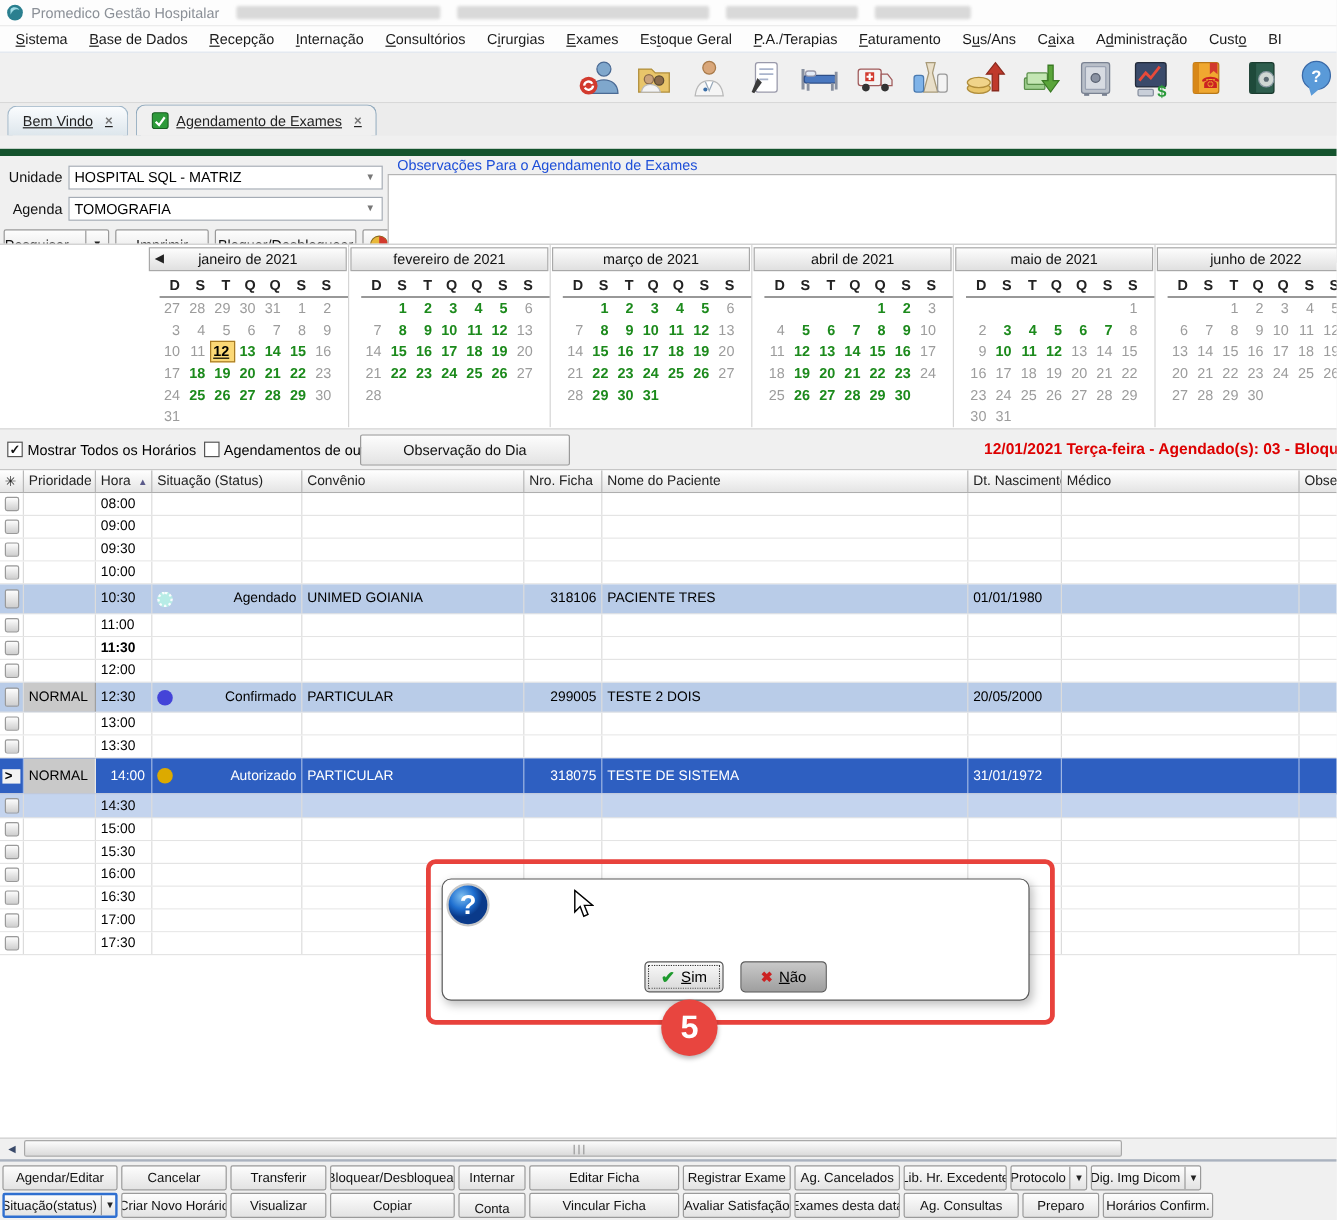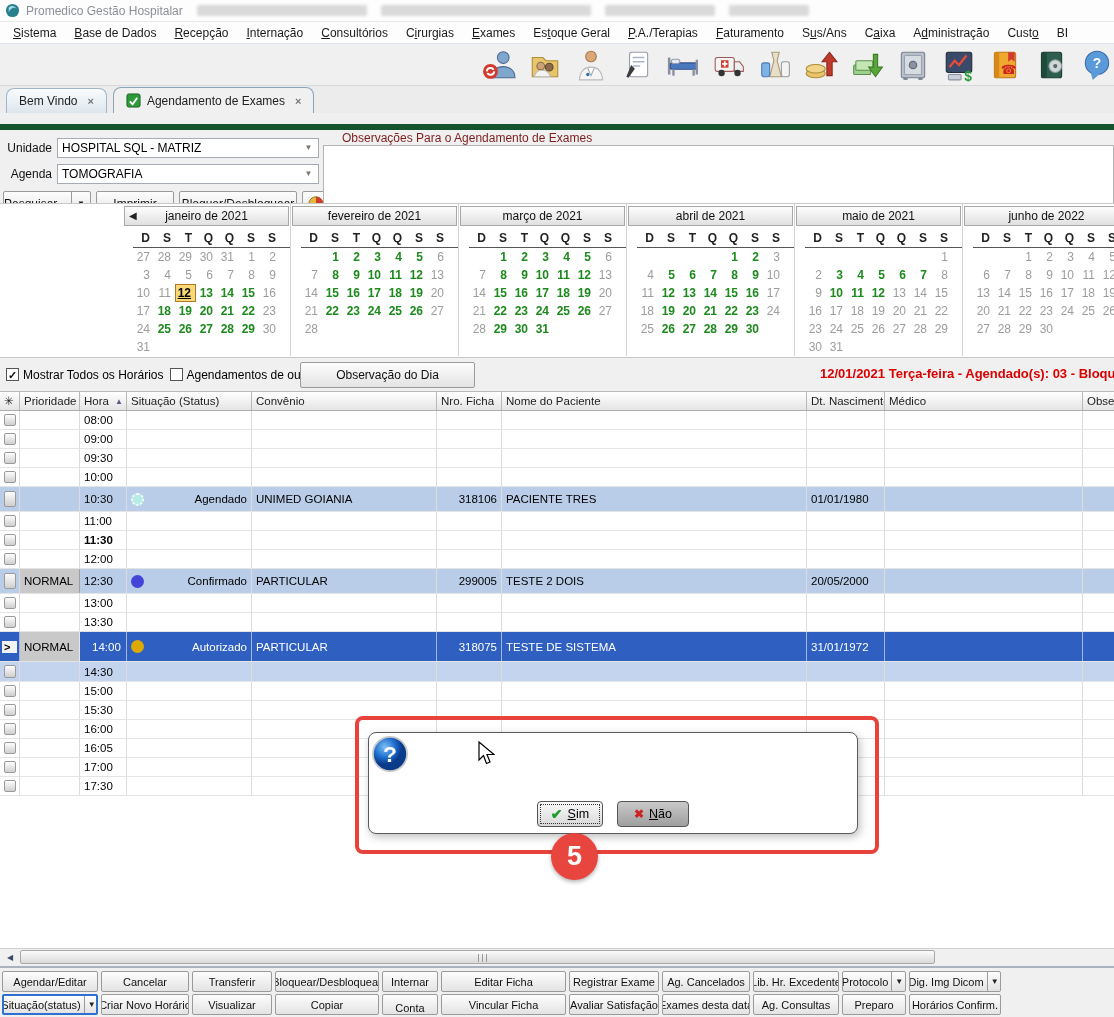--- a/index.html
+++ b/index.html
@@ -17,35 +17,35 @@
   .menu-item { padding:3px 9px; color:#1a1a1a; cursor:default; }
   .menu-item u { text-decoration:underline; }
 
   
   .toolbar { position:absolute; left:0; top:44px; width:1114px; height:42px; background:#f0f0f0; border-bottom:1px solid #d8d8d8; display:flex; align-items:center; justify-content:flex-end; gap:12px; padding-right:0; overflow:hidden; }
   .tool-icon { width:34px; height:34px; flex:0 0 auto; }
   .tool-icon svg { width:34px; height:34px; }
 
   
   .tabstrip { position:absolute; left:0; top:86px; width:1114px; height:27px; background:#ececec; display:flex; align-items:flex-end; padding-left:6px; }
-  .tab { display:flex; align-items:center; gap:6px; height:23px; padding:12px 12px; border:1px solid #9fb6c8; border-bottom:none; border-radius:8px 8px 0 0; background:linear-gradient(#fafcfe,#dde6ec); margin-right:6px; font-size:12px; color:#222; }
+  .tab { display:flex; align-items:center; gap:6px; height:23px; padding:12px 12px; border:1px solid #9fb6c8; border-bottom:none; border-radius:8px 8px 0 0; background:linear-gradient(#fafcfe,#dde6ec); margin-right:6px; font-size:12px; color:#222;text-decoration:underline; }
   .tab.active { height:26px; background:#f0f0f0; border-color:#8aa5ba; }
   .tab .close { color:#777; font-size:11px; font-weight:bold; margin-left:4px; }
   .tab .tab-ico { width:15px; height:15px; }
 
   
   .filterpanel { position:absolute; left:0; top:113px; width:1114px; height:90px; background:#f0f0f0; border-top:6px solid #14532d;margin-top:11px; }
   .fld-row { position:absolute; display:flex; align-items:center; }
   .fld-label { width:50px; text-align:right; margin-right:5px; color:#111; }
   .combo { width:262px; height:20px; background:#fff; border:1px solid #a5acb5; display:flex; align-items:center; padding-left:4px; font-size:12px; position:relative; }
   .combo .arr { position:absolute; right:2px; top:2px; width:15px; height:14px; color:#777; font-size:8px; text-align:center; line-height:14px; }
   .btn { background:linear-gradient(#fdfdfd,#e3e3e3); border:1px solid #9a9a9a; border-radius:2px; font-size:12px; color:#111; display:inline-flex; align-items:center; justify-content:center; }
   .fbtn { height:25px; }
   .split-arr { border-left:1px solid #9a9a9a; height:100%; display:flex; align-items:center; padding:0 5px; font-size:8px; color:#222; }
-  .obs-label { position:absolute; left:342px; top:1px; color:#7f1d1d; }
+  .obs-label { position:absolute; left:331px; top:1px; color:#1d4ed8; }
   .obs-area { position:absolute; left:323px; top:15px; width:791px; height:74px; background:#fff; border:1px solid #b4b4b4; }
 
   
   .calendarband { position:absolute; left:0; top:203px; width:1114px; height:155px; background:#fff; border-top:1px solid #c9c9c9; border-bottom:1px solid #c9c9c9; overflow:hidden; }
   .months { position:absolute; left:123px; top:0; display:flex; }
   .month { width:168px; border-right:1px solid #d5d5d5; padding-top:2px; }
   .month-header { position:relative; height:20px; margin:0 1px; background:linear-gradient(#fdfdfd,#e0e0e0); border:1px solid #a8a8a8; text-align:center; line-height:18px; font-size:12px; color:#111; }
   .cal-nav { position:absolute; left:4px; top:0; font-size:10px; color:#222; cursor:default; }
   .week { display:flex; margin-left:10px; }
   .daycell { width:21px; text-align:right; padding-right:4px; font-size:12px; height:18px; line-height:18px; }
@@ -935,21 +935,21 @@
           <div class="gcell" style="width: 305px;"></div>
           <div class="gcell" style="width: 78px;"></div>
           <div class="gcell" style="width: 198px;"></div>
           <div class="gcell" style="width: 40px;"></div>
         </div>
         <div class="grow " style="height: 19px;">
           <div class="gcell ind" style="width: 20px;">
             <span class="ind-box"></span>
           </div>
           <div class="gcell" style="width: 60px;"></div>
-          <div class="gcell" style="width: 47px;">16:05</div>
+          <div class="gcell" style="width: 47px;">16:30</div>
           <div class="gcell" style="width: 125px;"></div>
           <div class="gcell" style="width: 185px;"></div>
           <div class="gcell num" style="width: 65px;"></div>
           <div class="gcell" style="width: 305px;"></div>
           <div class="gcell" style="width: 78px;"></div>
           <div class="gcell" style="width: 198px;"></div>
           <div class="gcell" style="width: 40px;"></div>
         </div>
         <div class="grow " style="height: 19px;">
           <div class="gcell ind" style="width: 20px;">
@@ -1047,21 +1047,21 @@
         </div>
         <div class="btn bbtn" style="width: 125px;">
           <span>Vincular Ficha</span>
         </div>
         <div class="btn bbtn" style="width: 90px;">
           <span>Avaliar Satisfação</span>
         </div>
         <div class="btn bbtn" style="width: 88px;">
           <span>Exames desta data</span>
         </div>
-        <div class="btn bbtn" style="width: 86px;">
+        <div class="btn bbtn" style="width: 96px;">
           <span>Ag. Consultas</span>
         </div>
         <div class="btn bbtn" style="width: 64px;">
           <span>Preparo</span>
         </div>
         <div class="btn bbtn" style="width: 92px;">
           <span>Horários Confirm.</span>
         </div>
       </div>
   </div>

